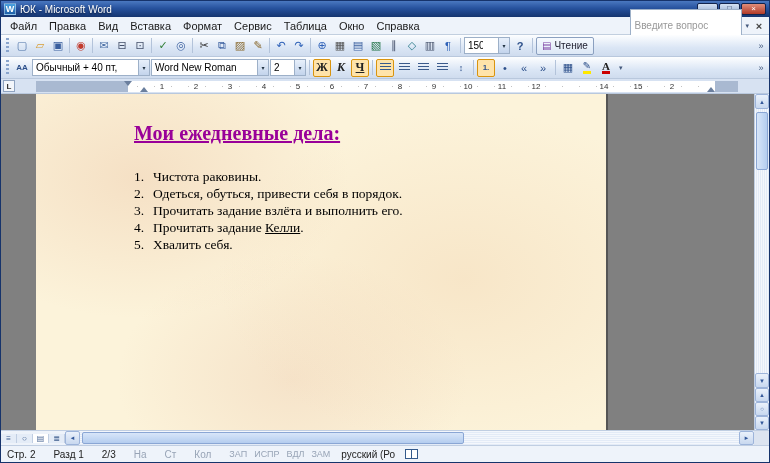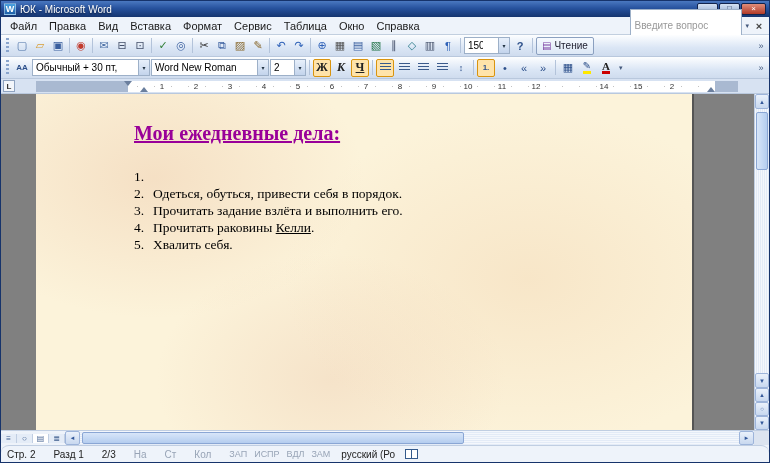--- a/index.html
+++ b/index.html
@@ -53,21 +53,21 @@
   .ruler-strip { position:absolute; left:35px; width:702px; top:2px; height:11px; background:#a9b9d1; }
   .ruler-white { position:absolute; left:92px; top:0; width:587px; height:11px; background:#fff; }
   .ruler-white::after { content:""; position:absolute; left:9px; right:0; top:5px; height:1px; background:repeating-linear-gradient(90deg,#999 0 1px,transparent 1px 17px); opacity:.6; }
   .ruler-num { position:absolute; top:1px; transform:translateX(-50%); font-size:8px; color:#333; background:#fff; padding:0 2px; line-height:9px; }
   .ind-first { position:absolute; left:88px; top:0; width:0; height:0; border-left:4px solid transparent; border-right:4px solid transparent; border-top:5px solid #6b7f9e; }
   .ind-hang { position:absolute; left:104px; bottom:0; width:0; height:0; border-left:4px solid transparent; border-right:4px solid transparent; border-bottom:5px solid #6b7f9e; }
   .ind-right { position:absolute; left:671px; bottom:0; width:0; height:0; border-left:4px solid transparent; border-right:4px solid transparent; border-bottom:5px solid #6b7f9e; }
 
   
   .docarea { flex:1; position:relative; background:#808080; overflow:hidden; }
-  .page { position:absolute; left:35px; top:0; bottom:0; width:658px; border-right:2px solid #555;
+  .page { position:absolute; left:35px; top:0; bottom:0; width:572px; border-right:2px solid #555;
     background:
       radial-gradient(ellipse 300px 200px at 18% 25%, rgba(238,205,175,0.5), transparent 70%),
       radial-gradient(ellipse 350px 240px at 75% 55%, rgba(242,214,178,0.45), transparent 70%),
       radial-gradient(ellipse 250px 180px at 45% 85%, rgba(236,203,176,0.4), transparent 70%),
       #fcf3da; }
   .content { position:absolute; left:98px; top:28px; font-family:"Liberation Serif","DejaVu Serif",serif; color:#000; }
   .doc-heading { font-size:20px; font-weight:bold; color:#990099; text-decoration:underline; margin-bottom:24px; white-space:nowrap; }
   .doc-row { display:flex; height:17px; align-items:baseline; font-size:13.5px; white-space:nowrap; }
   .doc-num { width:19px; flex:0 0 19px; }
   .u { text-decoration:underline; }
@@ -83,21 +83,21 @@
   
   .hscroll-row { height:15px; flex:0 0 15px; display:flex; background:#eef3fa; border-top:1px solid #c0cee2; align-items:stretch; }
   .view-btn { width:16px; border-right:1px solid #c0cee2; font-size:8px; display:flex; align-items:center; justify-content:center; color:#3a5a8c; background:#e4ecf7; }
   .view-btn.active { background:#fff; }
   .hbtn { width:15px; flex:0 0 15px; background:linear-gradient(#eaf1fb,#c8d8ef); border:1px solid #9db4da; border-radius:2px; color:#33589a; font-size:6px; display:flex; align-items:center; justify-content:center; }
   .htrack { flex:1; position:relative; background:repeating-linear-gradient(180deg,#f4f7fc 0 1px,#e3ebf7 1px 2px); }
   .hthumb { position:absolute; left:2px; top:1px; bottom:1px; width:58%; background:linear-gradient(180deg,#d8e6f9,#b4cdef); border:1px solid #8aa6d4; border-radius:2px; }
   .hcorner { width:15px; flex:0 0 15px; background:#dce4f0; }
 
   
-  .statusbar { height:17px; flex:0 0 17px; background:#eef3fa; border-top:1px solid #c0cee2; display:flex; align-items:center; font-size:10px; color:#222; padding:0 6px;border-radius:8px; }
+  .statusbar { height:17px; flex:0 0 17px; background:#eef3fa; border-top:1px solid #c0cee2; display:flex; align-items:center; font-size:10px; color:#222; padding:0 6px; }
   .sb-item { margin-right:18px; white-space:nowrap; }
   .sb-dim { color:#98a4b6; }
   .sb-flag { margin-right:7px; color:#98a4b6; font-size:9px; }
   .sb-lang { margin:0 10px 0 4px; white-space:nowrap; }
   .sb-book { width:13px; height:10px; background:#fff; border:1px solid #345a8c; position:relative; }
   .sb-book::after { content:""; position:absolute; left:5px; top:0; bottom:0; width:1px; background:#345a8c; }
 </style>
 </head>
 <body>
 
@@ -175,21 +175,21 @@
       <span class="read-book">▤</span>
       <span>Чтение</span>
     </span>
     <span class="overflow-btn">»</span>
   </div>
 
   <div class="toolbar">
     <span class="grip"></span>
     <span class="tbtn" style="font-size:8px;font-weight:bold;">АА</span>
     <span class="combo" style="width:118px;">
-      <span class="cval">Обычный + 30 пт,</span>
+      <span class="cval">Обычный + 40 пт,</span>
       <span class="arrow">▾</span>
     </span>
     <span class="combo" style="width:118px;">
       <span class="cval">Word New Roman</span>
       <span class="arrow">▾</span>
     </span>
     <span class="combo" style="width:36px;">
       <span class="cval">20</span>
       <span class="arrow">▾</span>
     </span>
@@ -254,32 +254,33 @@
         <span class="ruler-num" style="left: 670px; margin-top: 48px;">17</span>
       </div>
   </div>
 
   <div class="docarea">
     <div class="page">
       <div class="content">
         <div class="doc-heading" style="color: rgb(153, 0, 153);">Мои ежедневные дела:</div>
         <div class="doc-row">
           <span class="doc-num">1.</span>
+          <span>Чистота раковины.</span>
         </div>
         <div class="doc-row">
           <span class="doc-num">2.</span>
           <span>Одеться, обуться, привести себя в порядок.</span>
         </div>
         <div class="doc-row">
           <span class="doc-num">3.</span>
           <span>Прочитать задание взлёта и выполнить его.</span>
         </div>
         <div class="doc-row">
           <span class="doc-num">4.</span>
-          <span><span>Прочитать раковины </span><span class="u">Келли</span><span>.</span></span>
+          <span><span>Прочитать задание </span><span class="u">Келли</span><span>.</span></span>
         </div>
         <div class="doc-row">
           <span class="doc-num">5.</span>
           <span>Хвалить себя.</span>
         </div>
       </div>
     </div>
     <div class="vscroll">
       <span class="scroll-btn">▲</span>
       <div class="vtrack">

